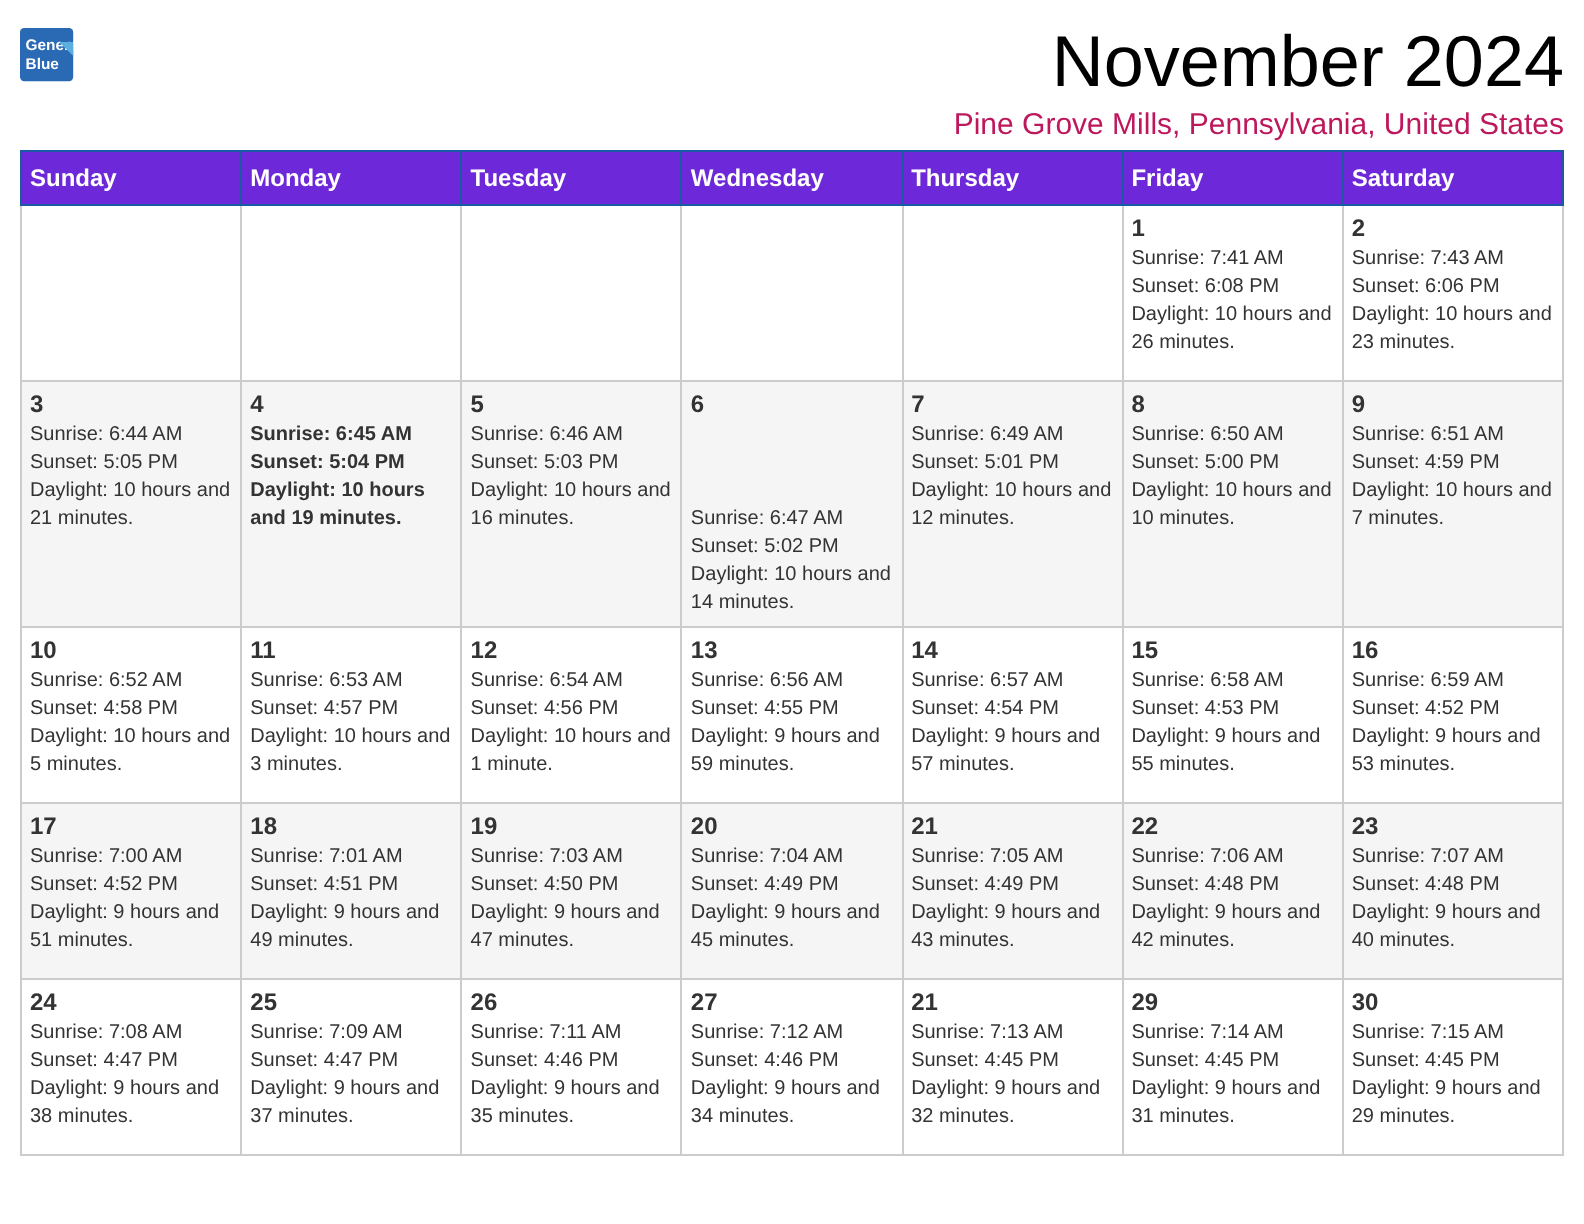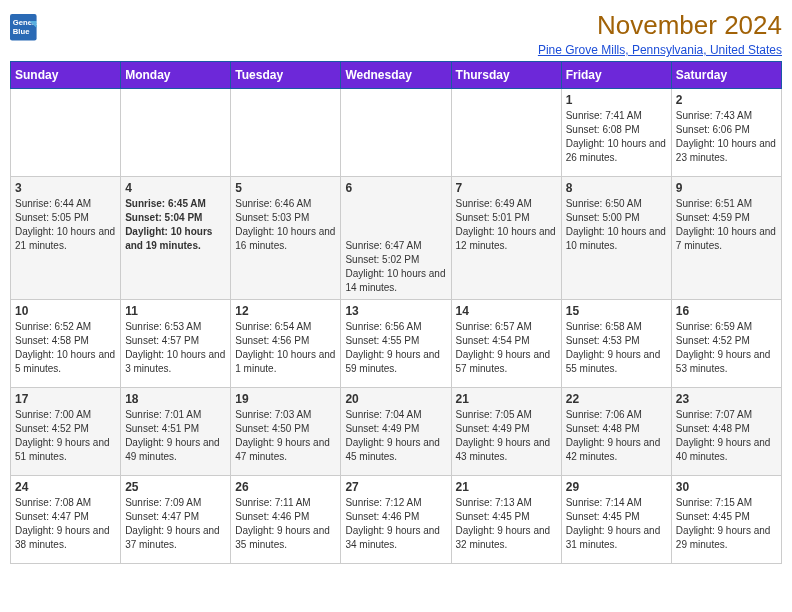--- a/index.html
+++ b/index.html
@@ -23,29 +23,28 @@
       margin-top: 4px;
     }
     .logo-icon {
       width: 28px;
       height: 28px;
     }
     .title-section {
       text-align: right;
     }
     .month-title {
-      font-size: 26px;
-      color: #a16207;
+      font-size: 36px;
+      color: #000000;
       font-weight: normal;
     }
     .subtitle {
-      font-size: 12px;
-      color: #1d4ed8;
+      font-size: 15px;
+      color: #be185d;
       margin-top: 2px;
-      text-decoration: underline;
     }
     .calendar {
       width: 100%;
       border-collapse: collapse;
       table-layout: fixed;
     }
     .calendar thead tr th {
       background: #6d28d9;
       color: #fff;
       font-size: 12px;

